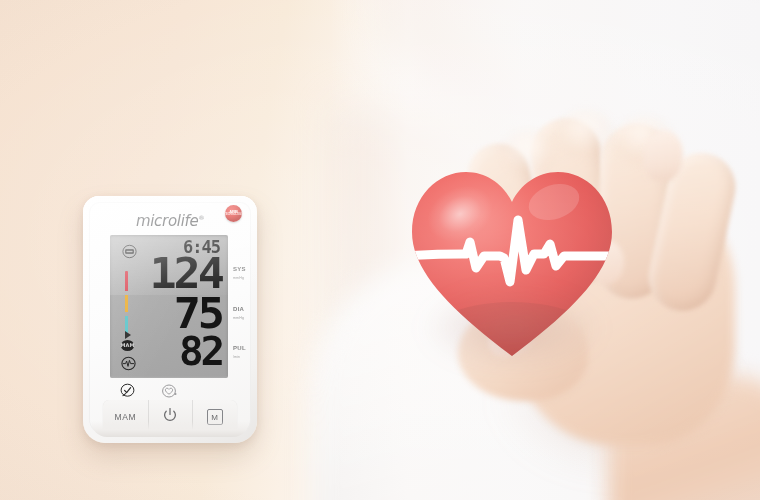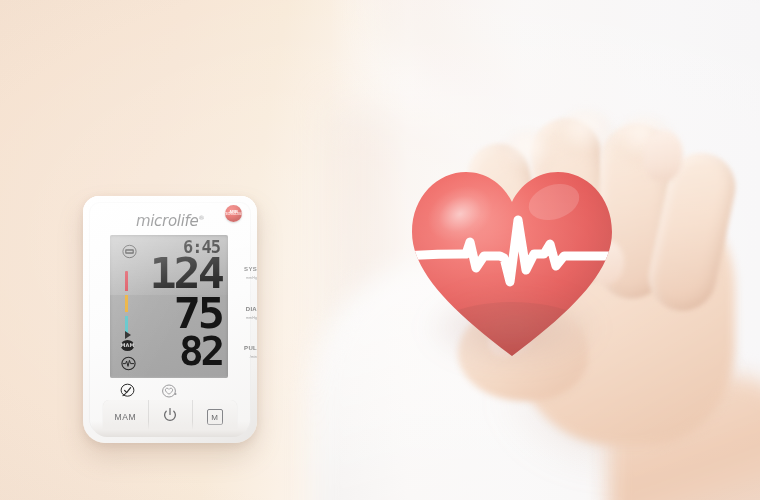--- a/index.html
+++ b/index.html
@@ -189,21 +189,20 @@
     box-shadow: 0 14px 26px rgba(150,120,100,0.22),
                 0 3px 8px rgba(150,120,100,0.16),
                 inset 0 1px 0 rgba(255,255,255,0.95);
   }
   .device-inner {
     position: absolute;
     left: 6px; top: 6px; right: 6px; bottom: 8px;
     border-radius: 11px 11px 16px 16px;
     background: linear-gradient(160deg,#ffffff 0%,#fcfcfc 50%,#f5f4f3 100%);
     box-shadow: inset 0 0 0 1px rgba(0,0,0,0.035);
-    text-align: right;
   }
   .brand-row {
     position: absolute; left: 0; top: 8px; width: 100%;
     height: 22px;
     display: flex; align-items: center; justify-content: center;
   }
   .brand {
     font-family: "DejaVu Sans", sans-serif;
     font-size: 15px;
     font-style: italic;

